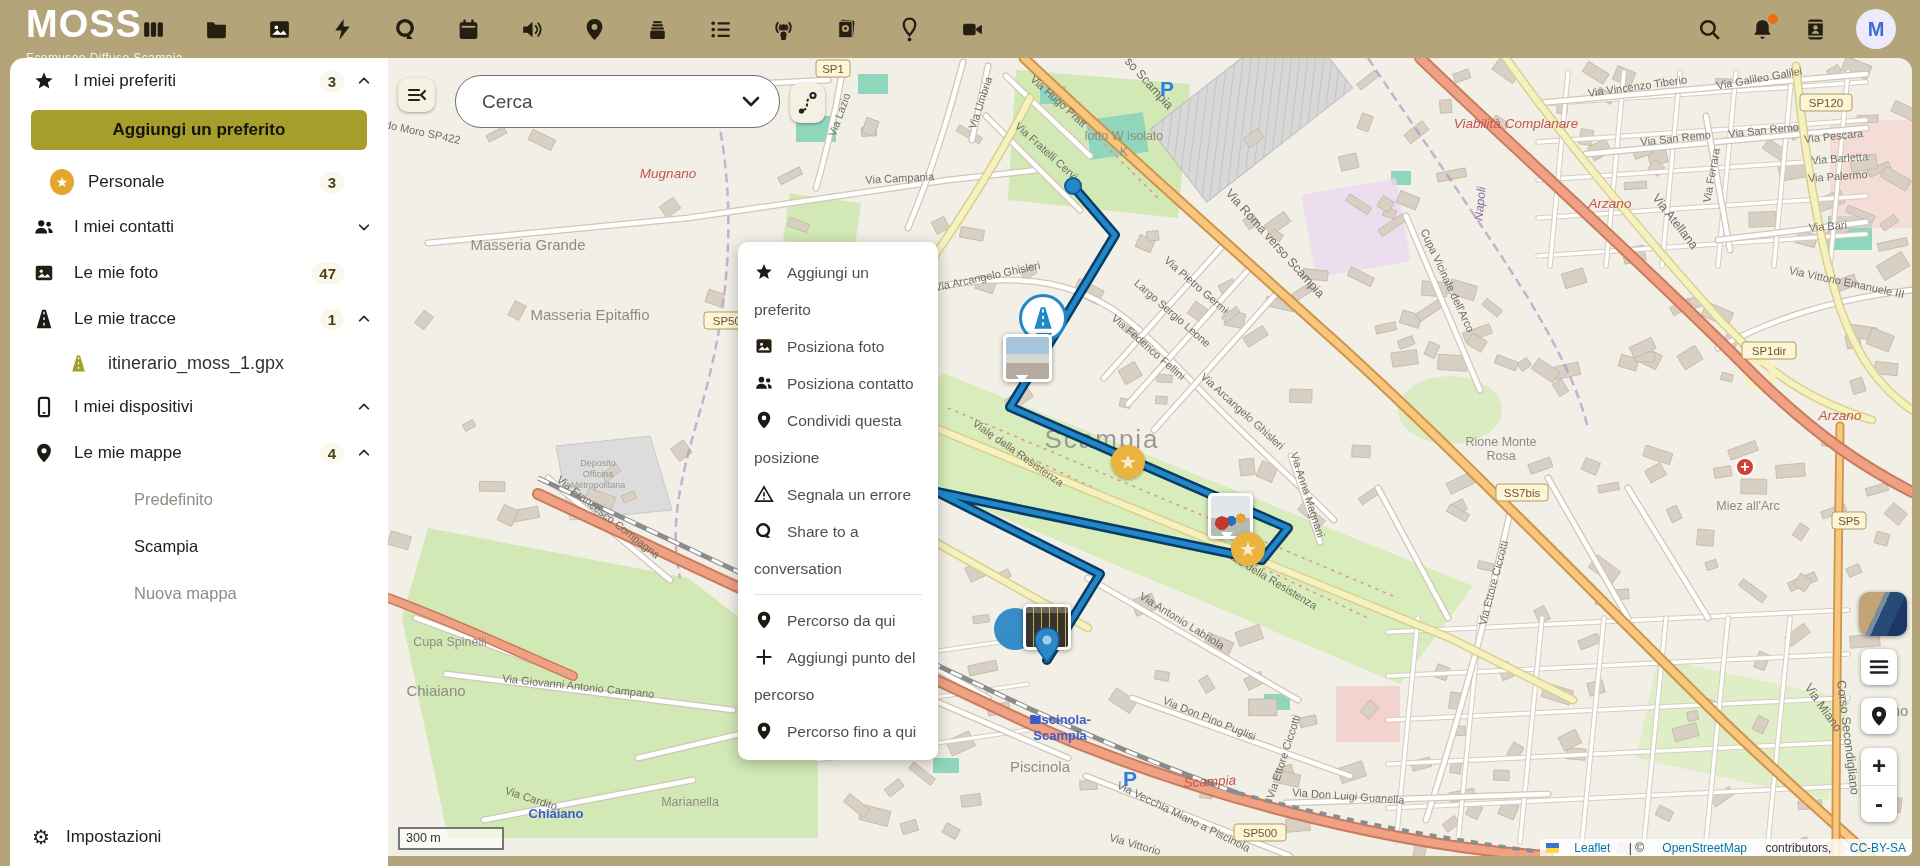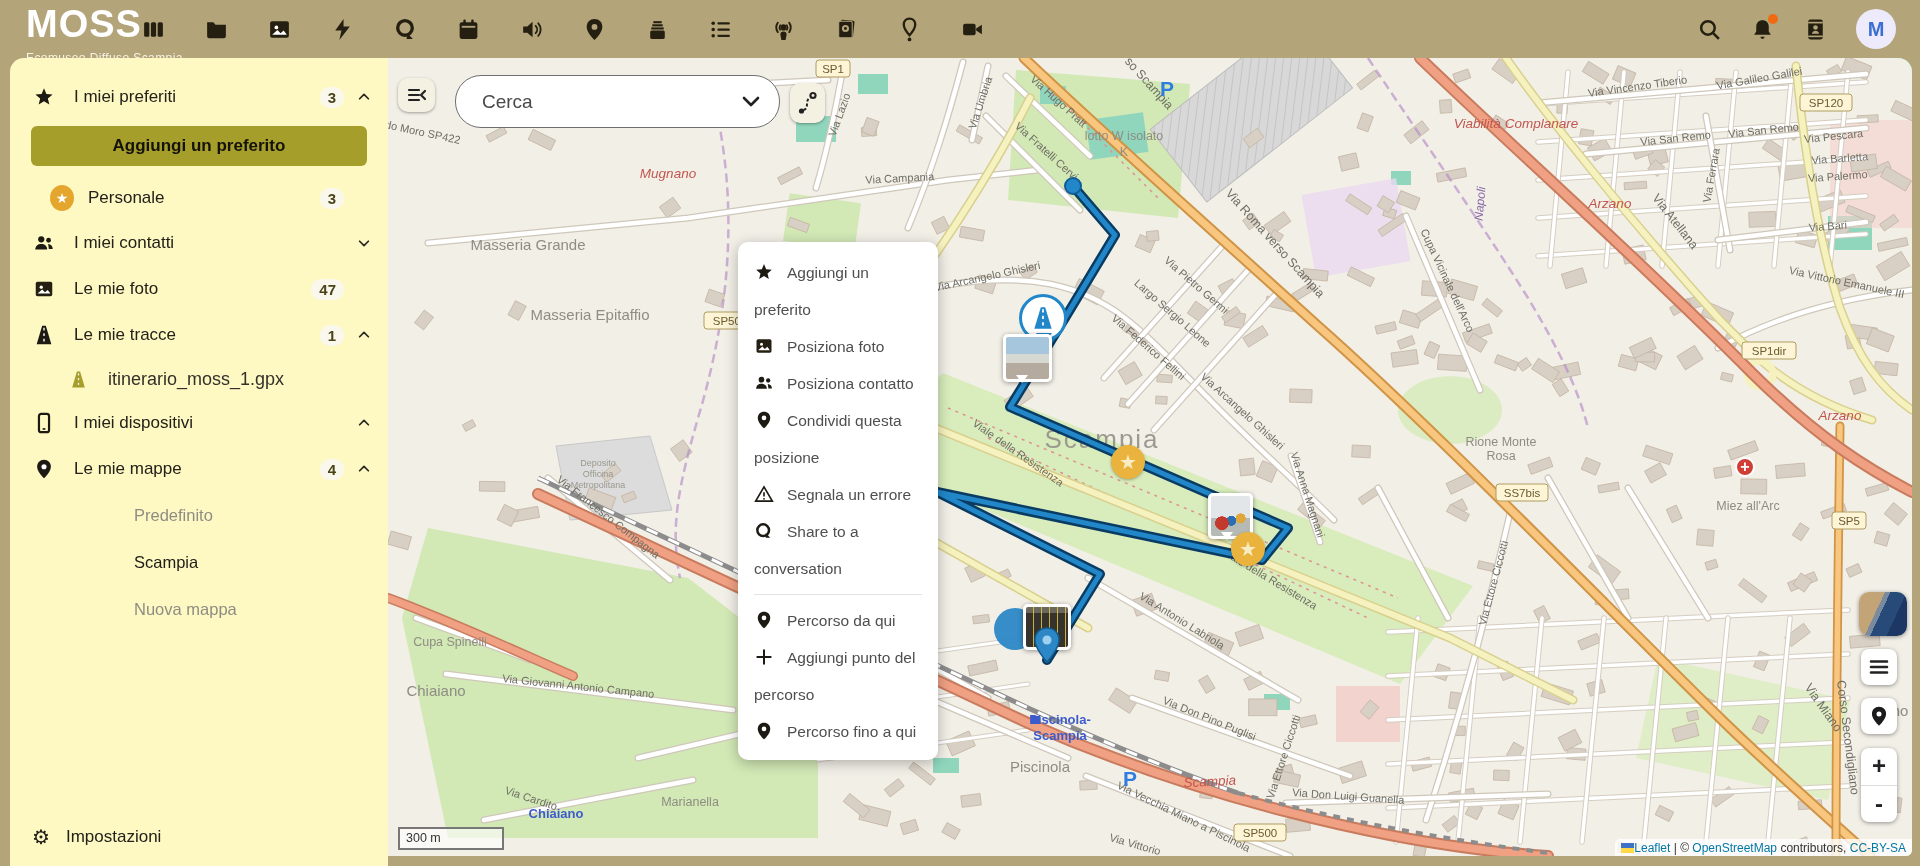--- a/index.html
+++ b/index.html
@@ -12,21 +12,21 @@
   .logo .s{font-size:12px;letter-spacing:.4px;color:#f7f3e2;margin-top:9px}
   .tnav{position:absolute;left:141px;top:0;height:58px;display:flex;align-items:center;gap:37px}
   .tbi{width:26px;height:26px;padding:0;border:none;background:transparent;color:#241f10;cursor:pointer}
   .tbi svg{width:25px;height:25px;display:block}
   .tright{position:absolute;right:24px;top:0;height:58px;display:flex;align-items:center;gap:27px}
   .tbi.rel{position:relative}
   .ndot{position:absolute;right:-2px;top:-2px;width:10px;height:10px;border-radius:50%;background:#f06a12}
   .avatar{width:40px;height:40px;border-radius:50%;background:#eceafb;color:#3b6fd4;font-weight:bold;font-size:20px;
     display:flex;align-items:center;justify-content:center;border:none;cursor:pointer}
   
-  .sidebar{position:absolute;left:10px;top:58px;width:378px;height:808px;background:#fef9c3;border-radius:14px 0 0 0;padding-top:16px}
+  .sidebar{position:absolute;left:10px;top:58px;width:378px;height:808px;background:#ffffff;border-radius:14px 0 0 0;}
   .srow{display:flex;align-items:center;height:46px;padding:0 14px 0 22px;color:#23211a;font-size:17px;cursor:pointer}
   .srow .sic{width:24px;height:24px;margin-right:18px;flex:none;display:flex;align-items:center;justify-content:center}
   .srow .sic svg{width:22px;height:22px}
   .srow .slb{flex:1;white-space:nowrap;overflow:hidden}
   .srow.child{padding-left:40px;height:44px}
   .srow.child .sic{margin-right:14px}
   .srow.gpx{padding-left:56px;height:42px;font-size:18px;color:#33312a}
   .srow.gpx .sic svg{width:19px;height:19px}
   .srow.subitem{padding-left:82px;height:47px;color:#8f8d83;font-size:16.5px}
   .srow.subitem.selected{color:#1d1c17}
@@ -102,21 +102,21 @@
   .ctl.ham{left:1473px;top:591px;width:36px;height:36px}
   .ctl.pinb{left:1473px;top:640px;width:36px;height:36px}
   .zoomctl{position:absolute;left:1473px;top:690px;width:36px;height:74px;background:#fff;border-radius:8px;
     box-shadow:0 1px 4px rgba(0,0,0,.4);z-index:5;display:flex;flex-direction:column}
   .zoomctl button{flex:1;border:none;background:transparent;font-size:24px;font-weight:bold;color:#222;cursor:pointer;line-height:1}
   .zoomctl .zin{border-bottom:1px solid #ddd}
   
   .scale{position:absolute;left:10px;bottom:6px;width:106px;height:23px;background:rgba(255,255,255,.62);
     border:2px solid #777;z-index:4;font-size:12.5px;color:#333;padding:2px 0 0 6px}
   .attrib{position:absolute;right:0;bottom:0;height:17px;background:rgba(255,255,255,.8);border-radius:5px 0 0 0;z-index:4;
-    font-size:12px;color:#333;padding:1px 6px 0 6px;display:flex;align-items:center;gap:0;white-space:pre}
+    font-size:12px;color:#333;padding:1px 6px 0 6px;display:flex;align-items:center;gap:15px;white-space:pre}
   .attrib a{color:#0078a8;text-decoration:none}
   .flag{width:13px;height:10px;display:inline-block}
 </style>
 </head>
 <body>
 
 <header class="topbar">
   <div class="logo">
     <div class="t">MOSS</div>
     <div class="s">Ecomuseo Diffuso Scampia</div>

